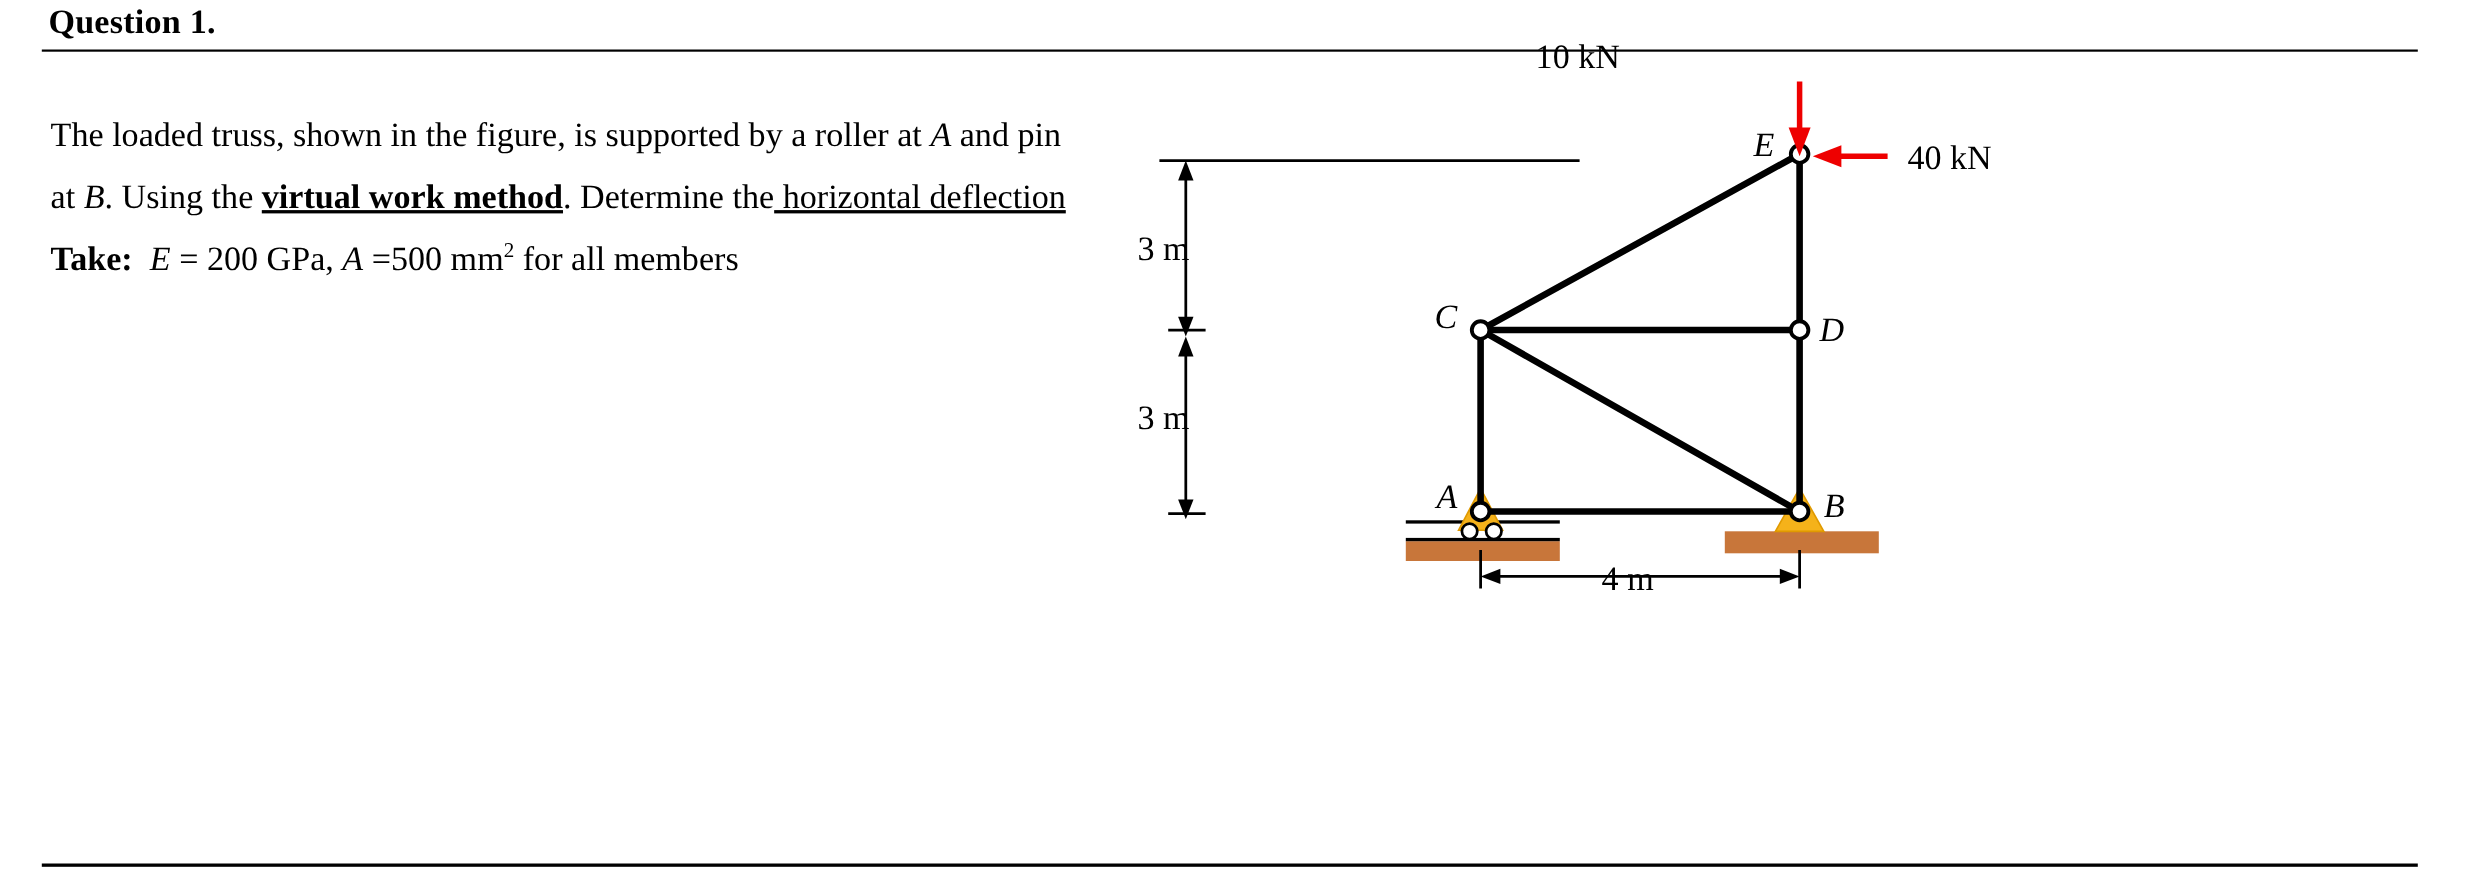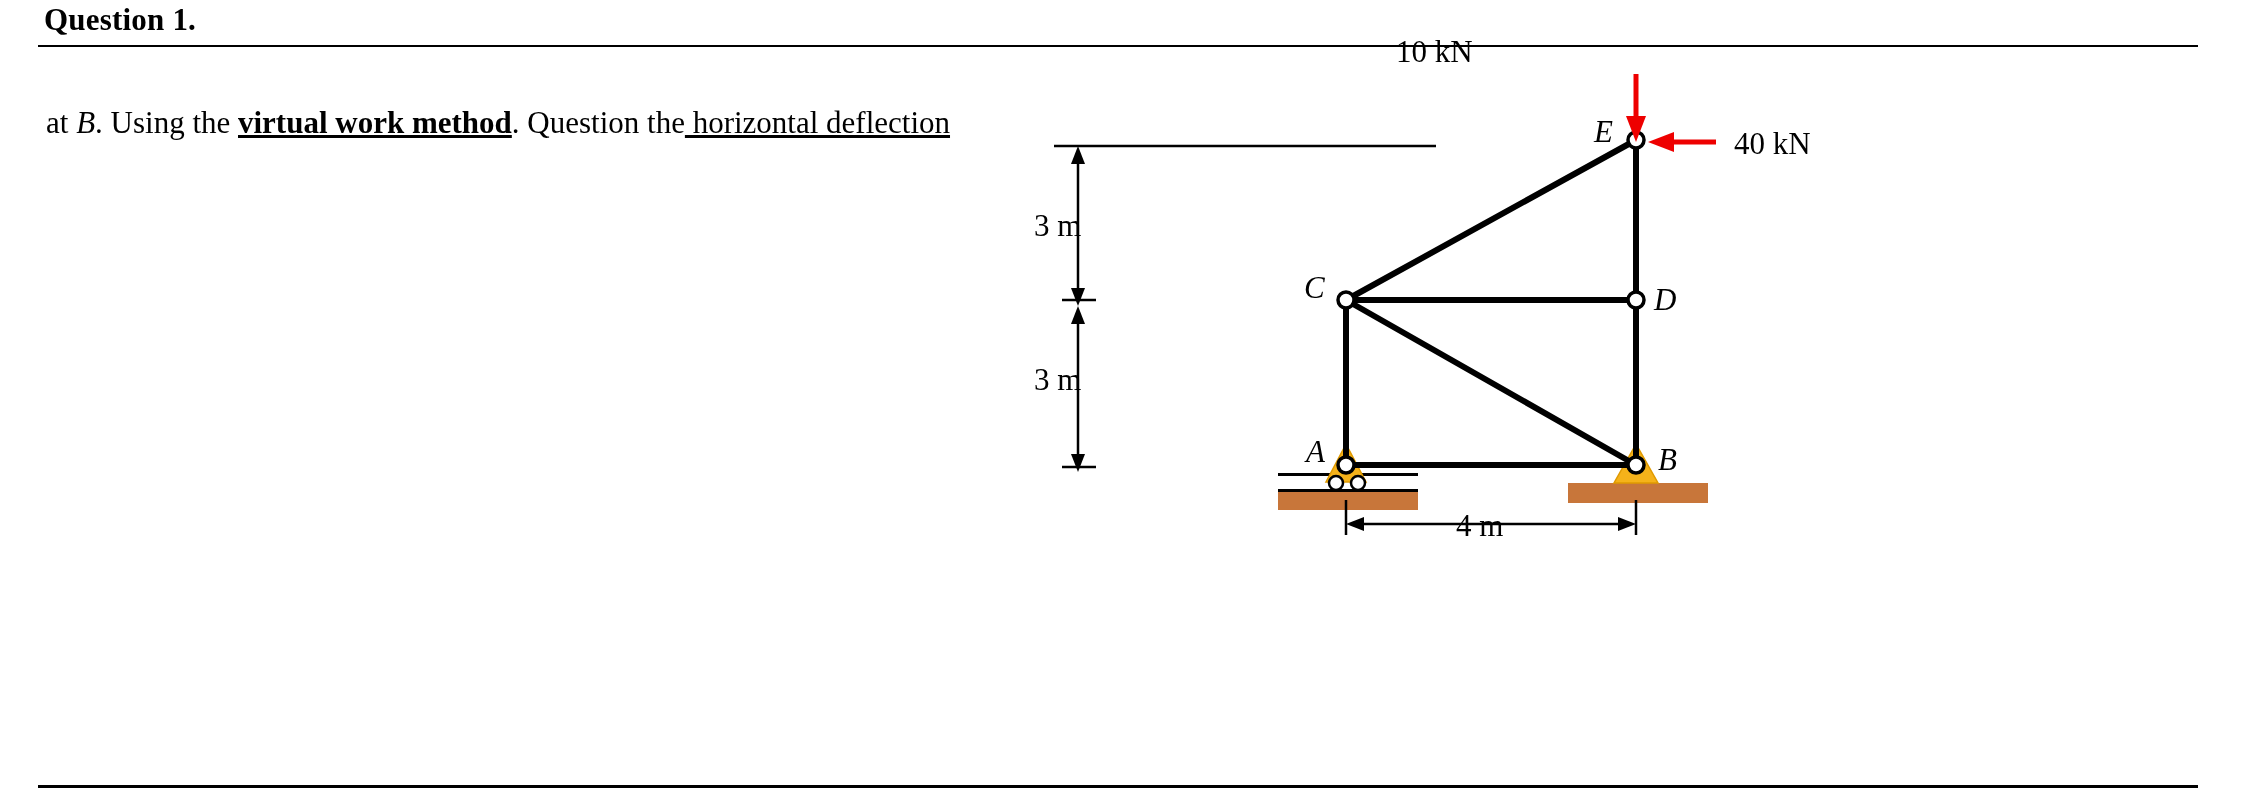--- a/index.html
+++ b/index.html
@@ -82,21 +82,27 @@
 </head>
 <body>
 
 <div class="page">
 
   <div class="q-title">Question 1.</div>
   <div class="rule-top"></div>
 
   <div class="prose">
     <div class="ln">
-      <span>at </span><span class="it">B</span><span>. Using the </span><span class="bold-u">virtual work method</span><span>. Question the</span><span class="u"> horizontal deflection</span>
+      <span>The loaded truss, shown in the figure, is supported by a roller at </span><span class="it">A</span><span> and pin</span>
+    </div>
+    <div class="ln">
+      <span>at </span><span class="it">B</span><span>. Using the </span><span class="bold-u">virtual work method</span><span>. Determine the</span><span class="u"> horizontal deflection</span>
+    </div>
+    <div class="ln">
+      <span class="bold">Take:</span><span>&nbsp;&nbsp;</span><span class="it">E</span><span> = 200 GPa, </span><span class="it">A</span><span> =500 mm</span><sup>2</sup><span> for all members</span>
     </div>
   </div>
 
   <div class="figure">
     <svg width="1180" height="740" viewBox="0 0 1180 740" xmlns="http://www.w3.org/2000/svg">
 
       <g>
         <rect x="262" y="462" width="140" height="18" fill="#c8763a"></rect>
         <rect x="262" y="443" width="140" height="3" fill="#000000"></rect>
         <rect x="262" y="459" width="140" height="3" fill="#000000"></rect>

